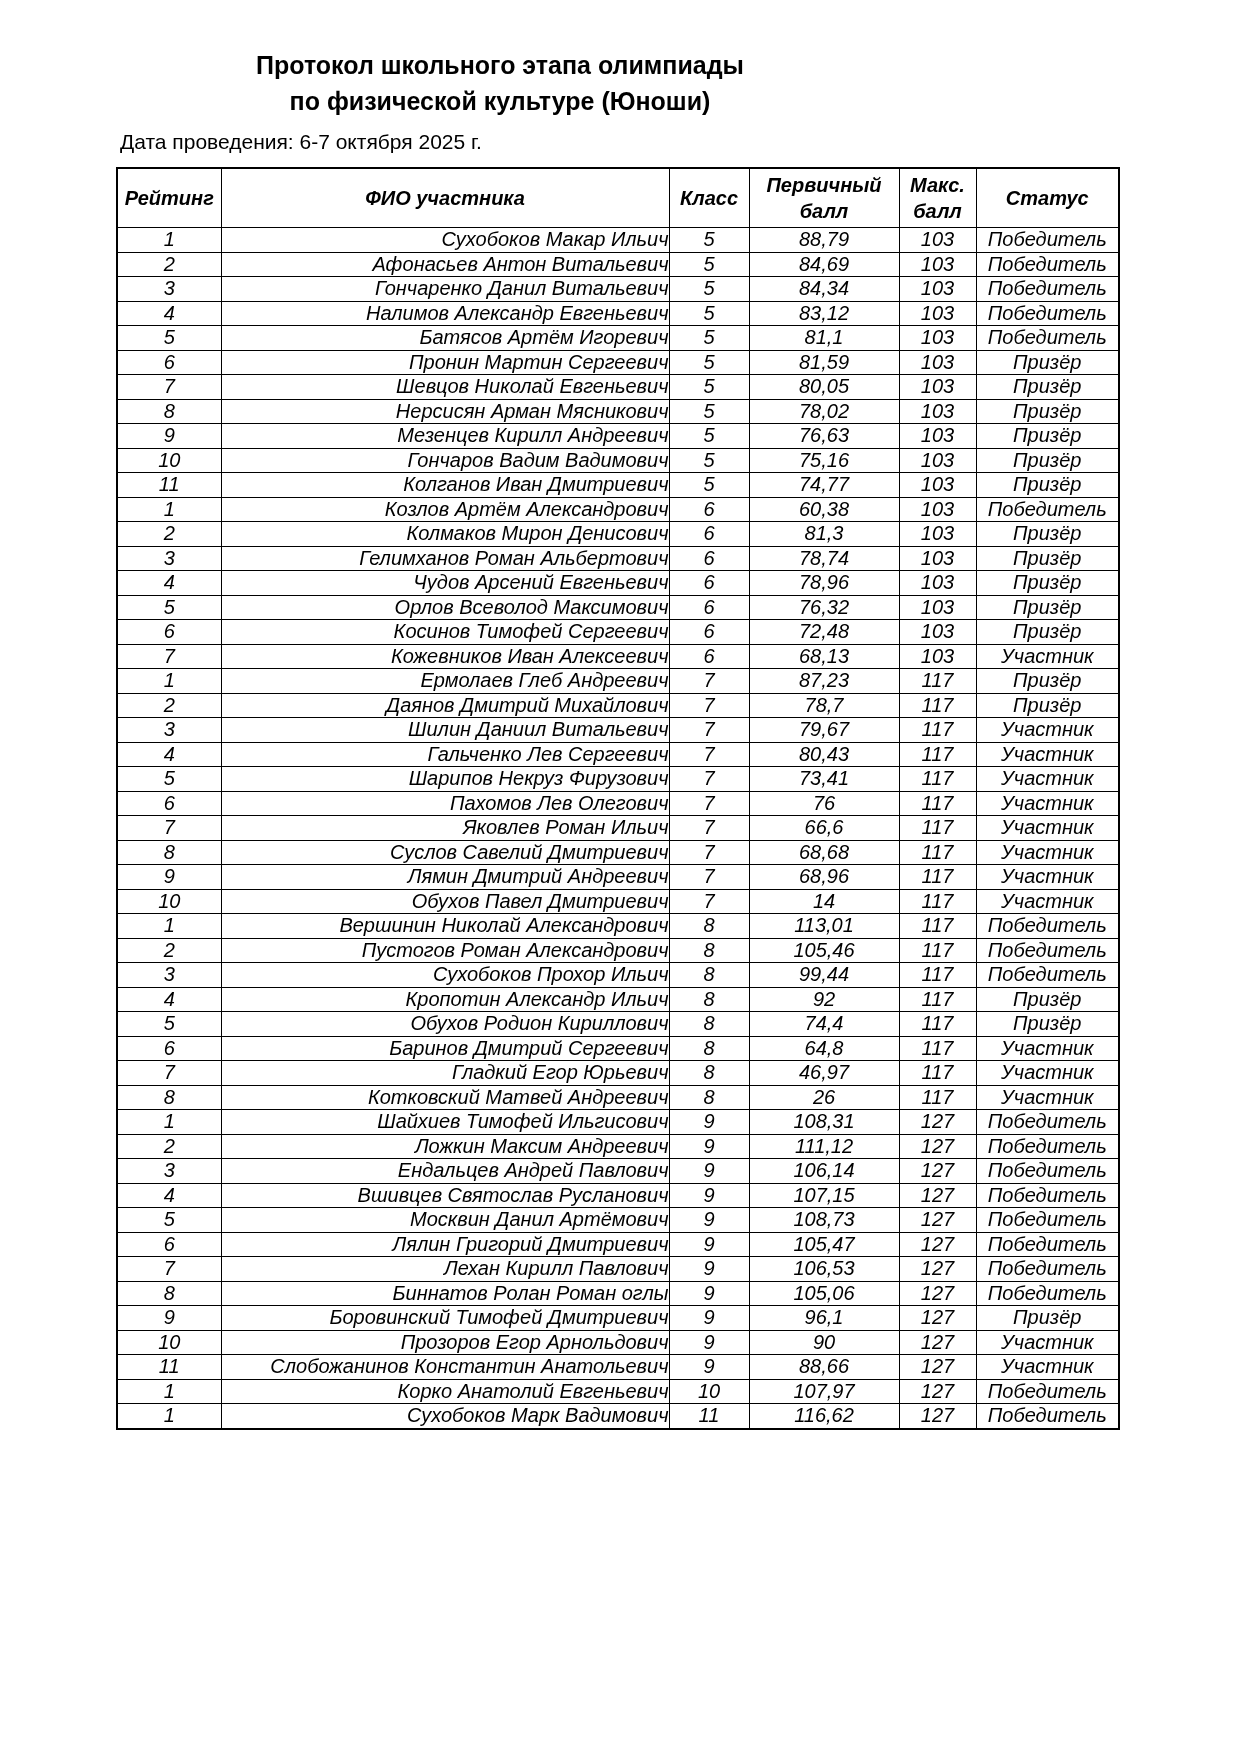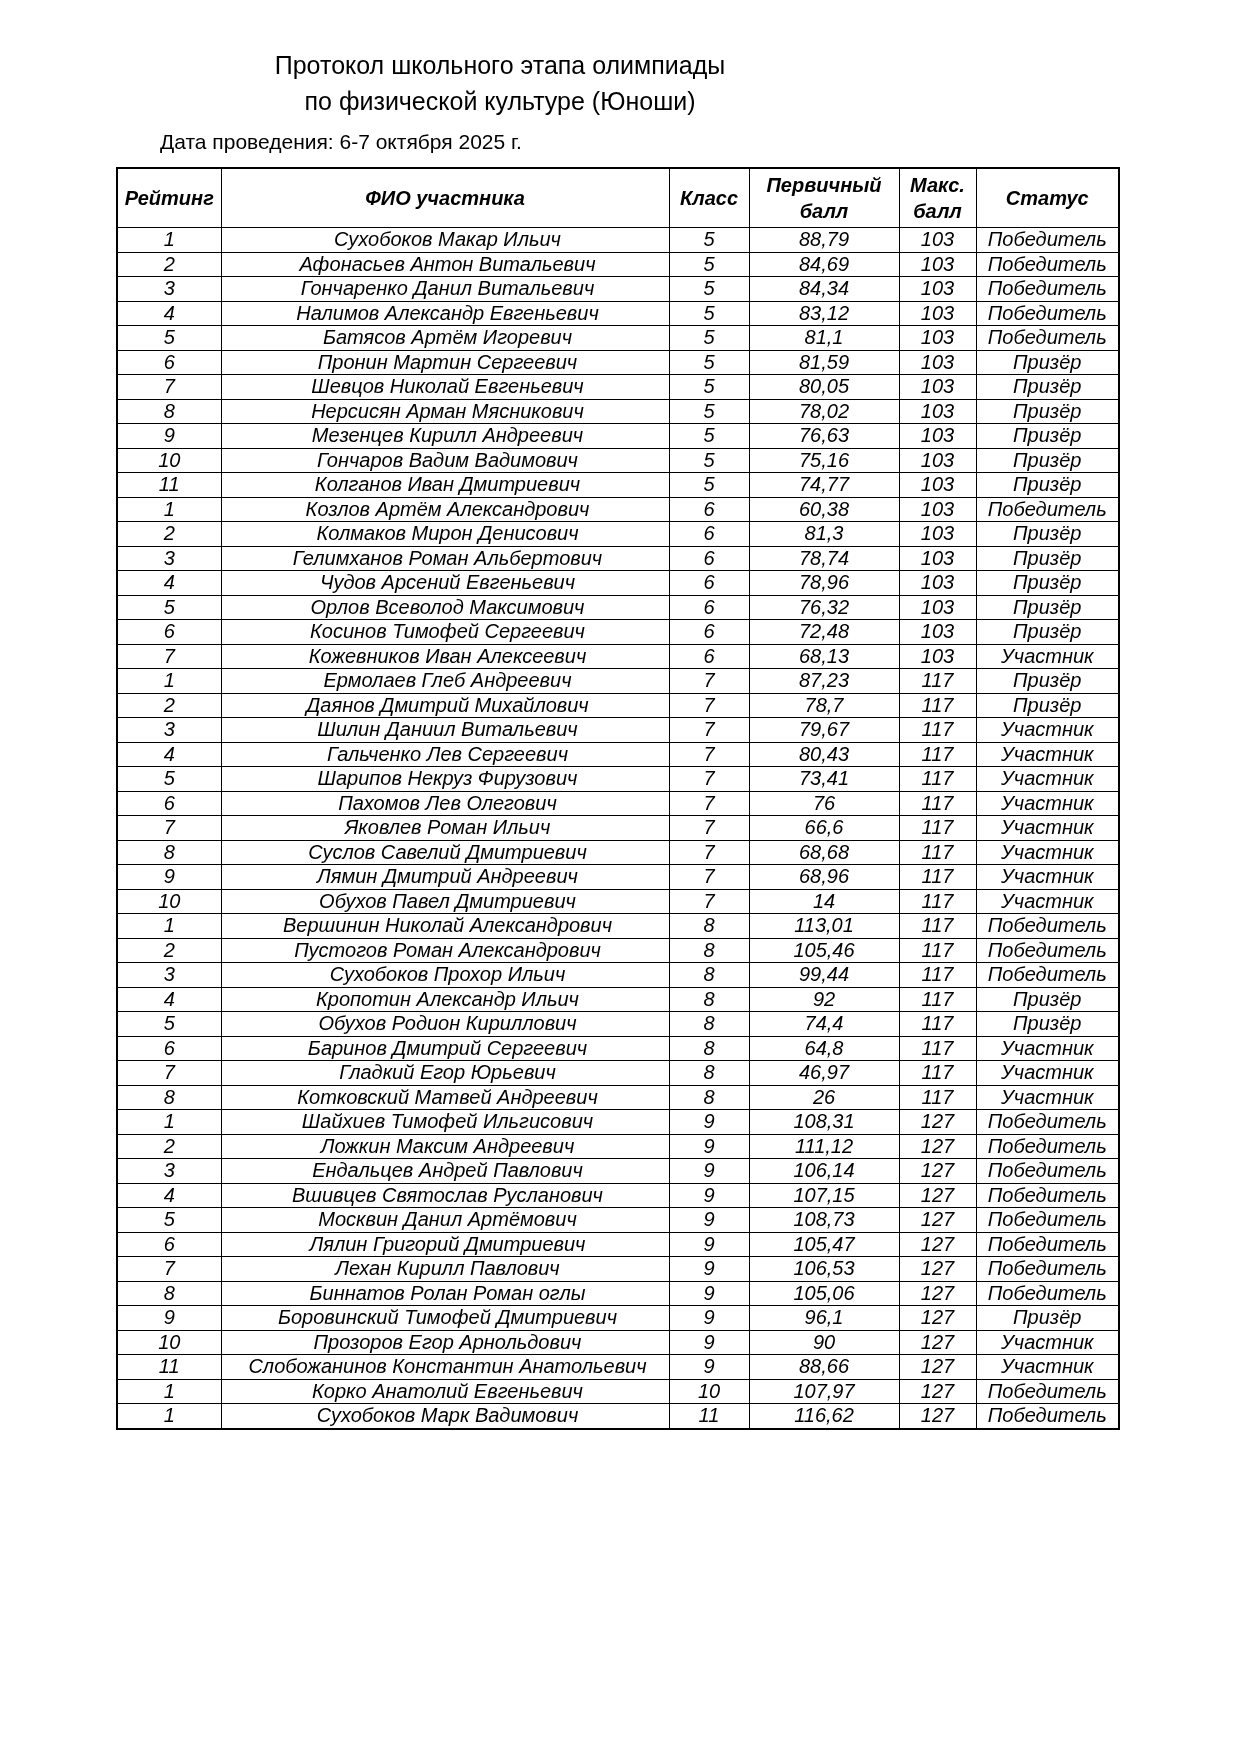--- a/index.html
+++ b/index.html
@@ -13,34 +13,33 @@
       position: relative;
       overflow: hidden;
       font-family: "Liberation Sans", sans-serif;
       color: #000000;
     }
     .title {
       position: absolute;
       left: 0;
       width: 1000px;
       text-align: center;
-      font-weight: normal;
+      font-weight: bold;
       font-size: 25px;
       line-height: 34px;
       letter-spacing: 0px;
     }
     .title.l1 { top: 48px; }
     .title.l2 { top: 84px; }
     .date {
       position: absolute;
       left: 120px;
       top: 128px;
       font-size: 21px;
       line-height: 28px;
-      margin-left: 40px;
     }
     table.protocol {
       position: absolute;
       left: 116px;
       top: 167px;
       width: 1002px;
       border-collapse: collapse;
       table-layout: fixed;
       border: 2px solid #000;
       font-style: italic;
@@ -61,21 +60,21 @@
       vertical-align: middle;
     }
     table.protocol td {
       height: 23.5px;
       font-size: 20px;
       line-height: 23px;
       text-align: center;
       vertical-align: middle;
     }
     table.protocol td.name {
-      text-align: center;
+      text-align: right;
       padding-left: 5px;
     }
     col.c-rank { width: 104px; }
     col.c-name { width: 448px; }
     col.c-class { width: 80px; }
     col.c-primary { width: 150px; }
     col.c-max { width: 77px; }
     col.c-status { width: 143px; }
   </style>
 </head>

